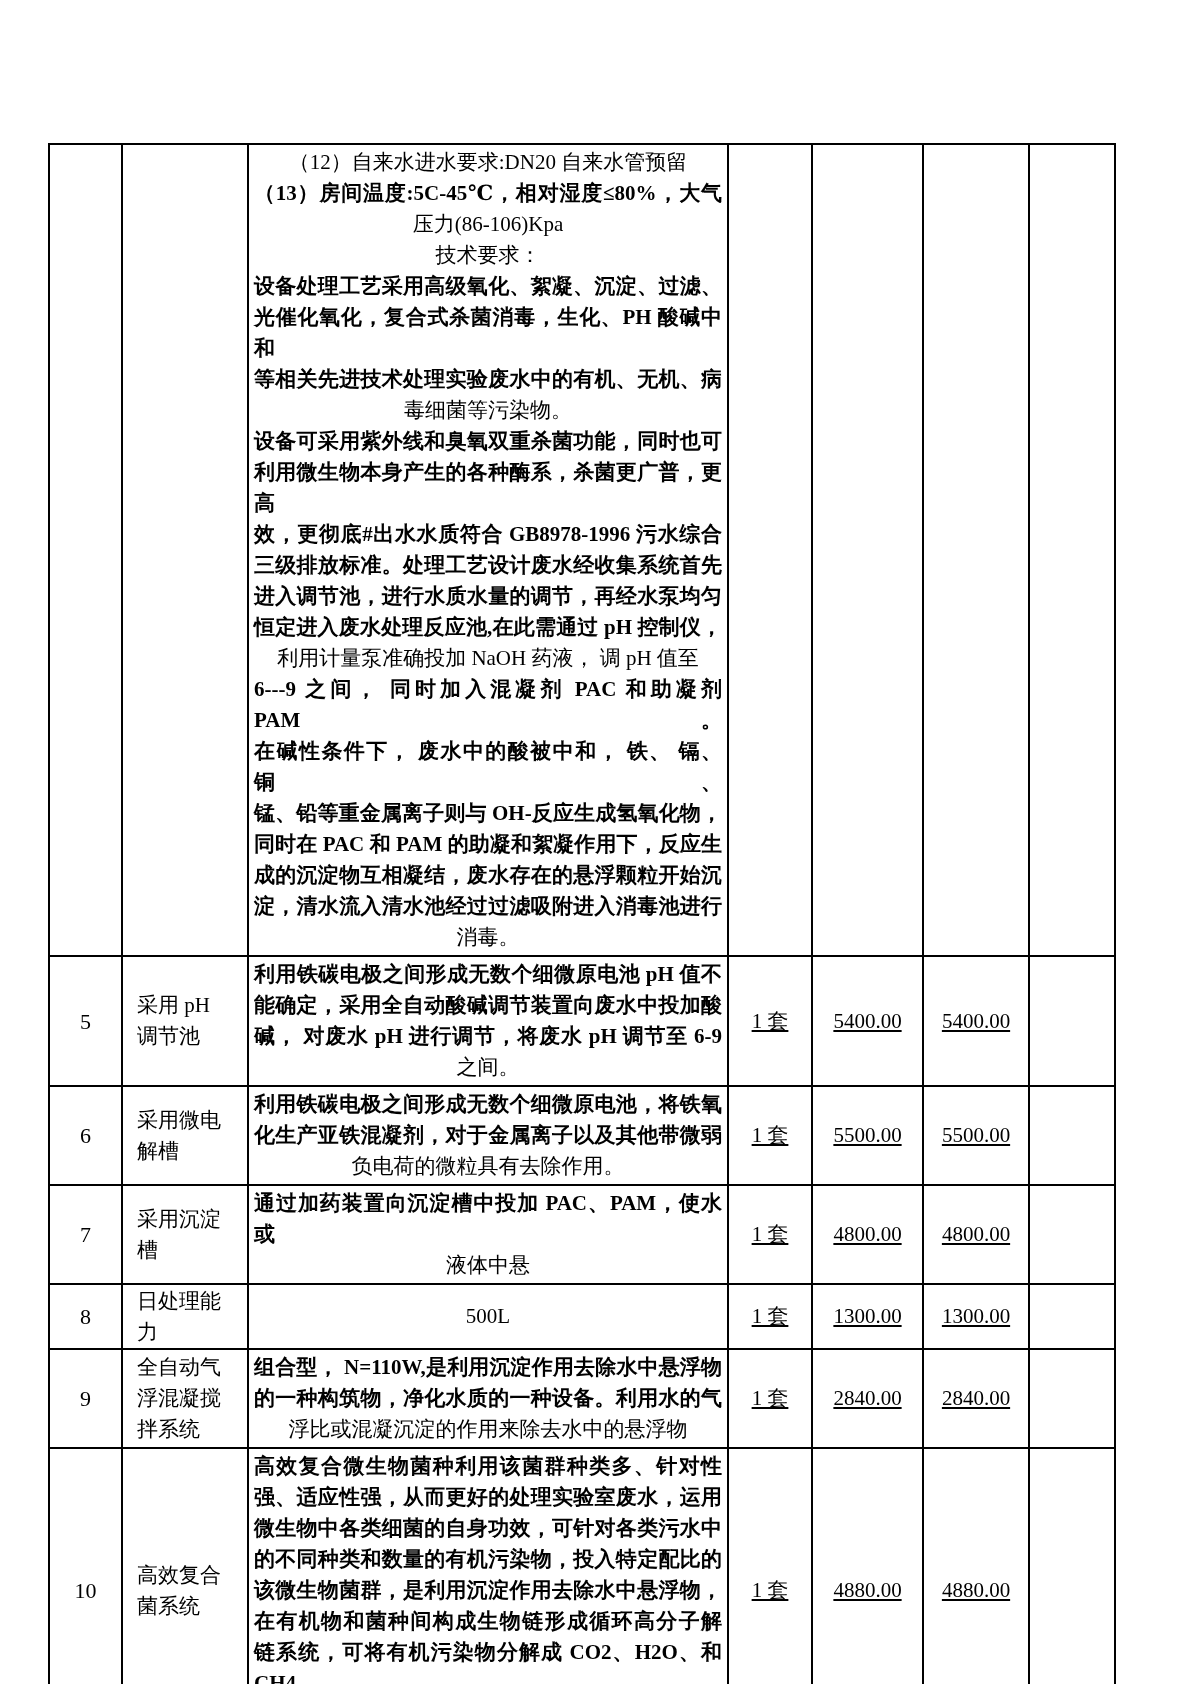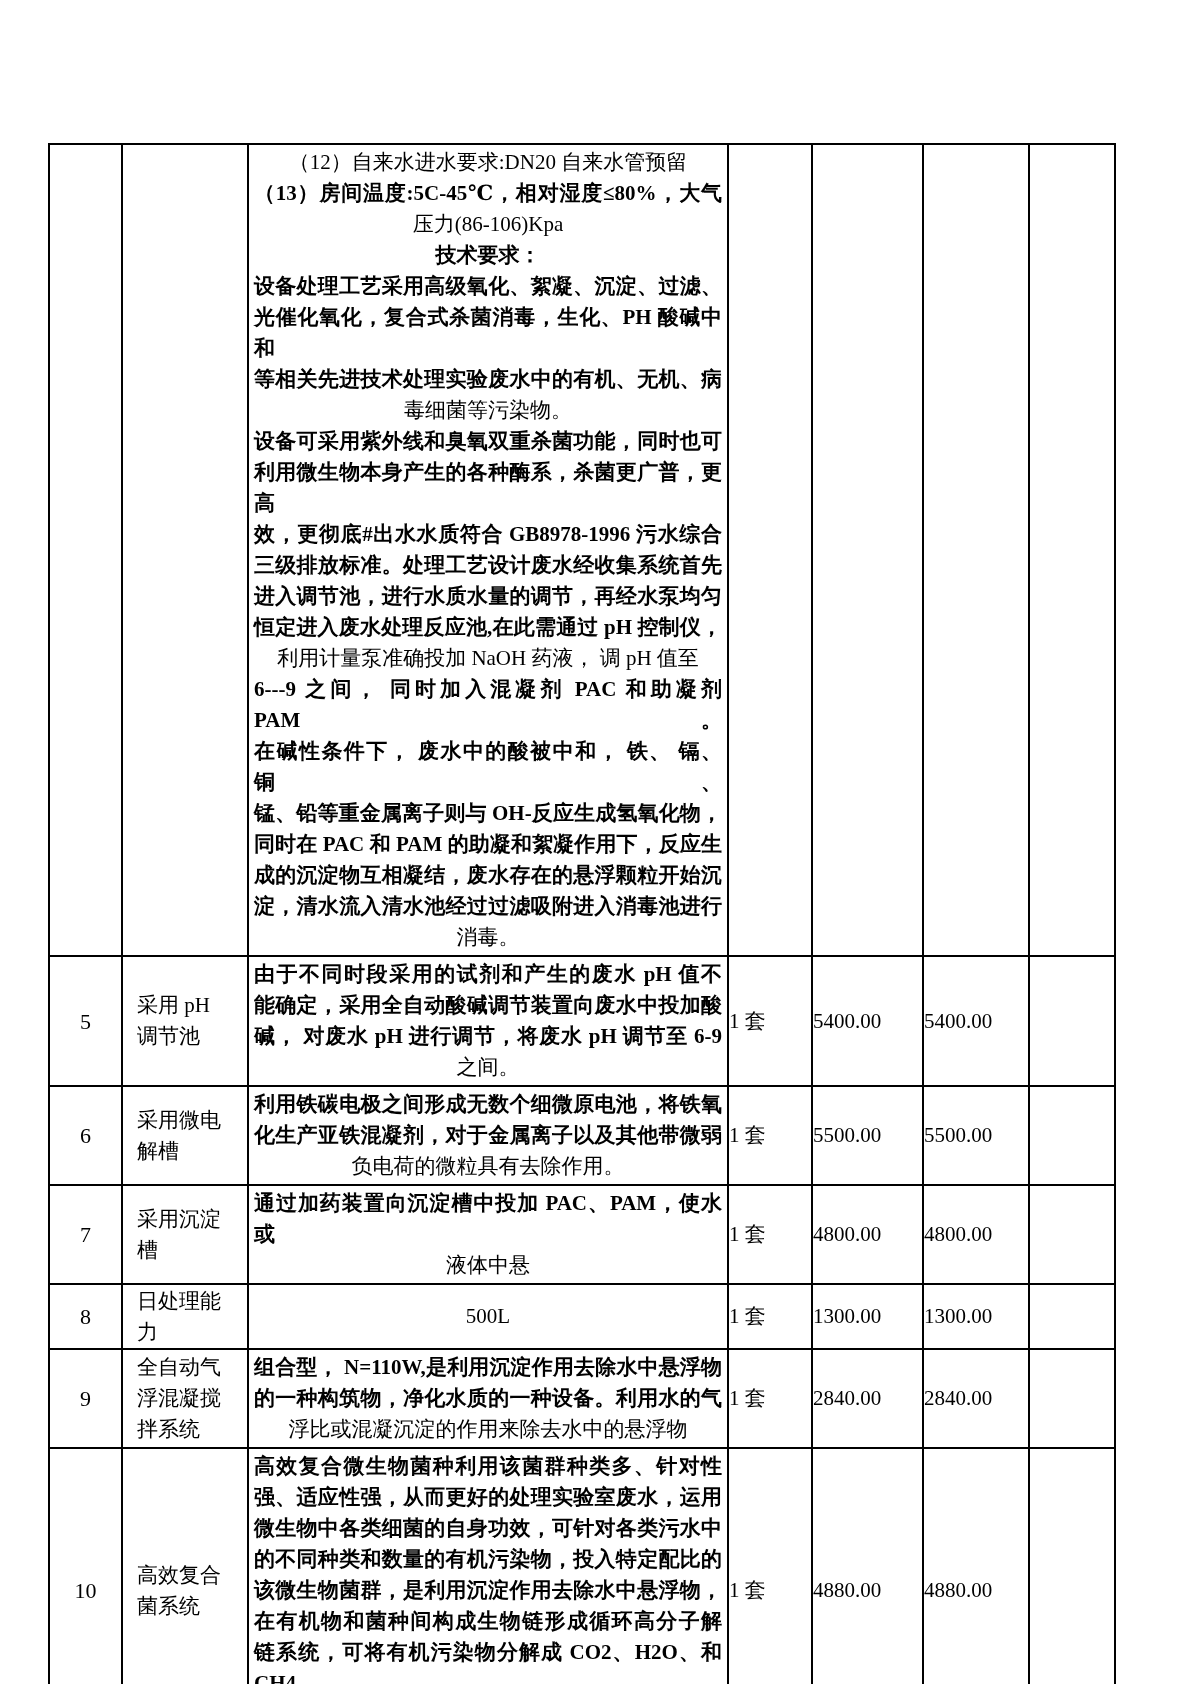--- a/index.html
+++ b/index.html
@@ -46,38 +46,40 @@
     text-align: center;
     font-size: 22px;
   }
   td.name-cell {
     padding: 0 14px;
   }
   td.desc-cell {
     padding: 2px 5px;
   }
   td.qty-cell, td.price-cell, td.note-cell {
+    text-align: center;
+    text-decoration: underline;
   }
   .line {
     line-height: 31px;
     font-size: 21px;
     white-space: normal;
   }
   .line.justify {
     text-align: justify;
     text-align-last: justify;
     text-justify: inter-character;
     font-weight: bold;
   }
   .line.center {
     text-align: center;
     text-align-last: center;
   }
   .line.bold {
-    font-weight: bold;
+    font-weight: normal;
   }
 </style>
 </head>
 <body>
 
 <div class="page">
   <table class="spec-table">
     <colgroup>
       <col style="width:73px">
       <col style="width:126px">
@@ -120,21 +122,21 @@
         <td class="qty-cell"></td>
         <td class="price-cell"></td>
         <td class="price-cell"></td>
         <td class="note-cell"></td>
       </tr>
       <tr class="r1">
         <td class="no-cell">5</td>
         <td class="name-cell">采用 pH 调节池</td>
         <td class="desc-cell">
             <div>
-              <div class="line justify">由于不同时段采用的试剂和产生的废水 pH 值不</div>
+              <div class="line justify">利用铁碳电极之间形成无数个细微原电池 pH 值不</div>
               <div class="line justify">能确定，采用全自动酸碱调节装置向废水中投加酸</div>
               <div class="line justify">碱， 对废水 pH 进行调节，将废水 pH 调节至 6-9</div>
               <div class="line center">之间。</div>
             </div>
           </td>
         <td class="qty-cell">1 套</td>
         <td class="price-cell">5400.00</td>
         <td class="price-cell">5400.00</td>
         <td class="note-cell"></td>
       </tr>

